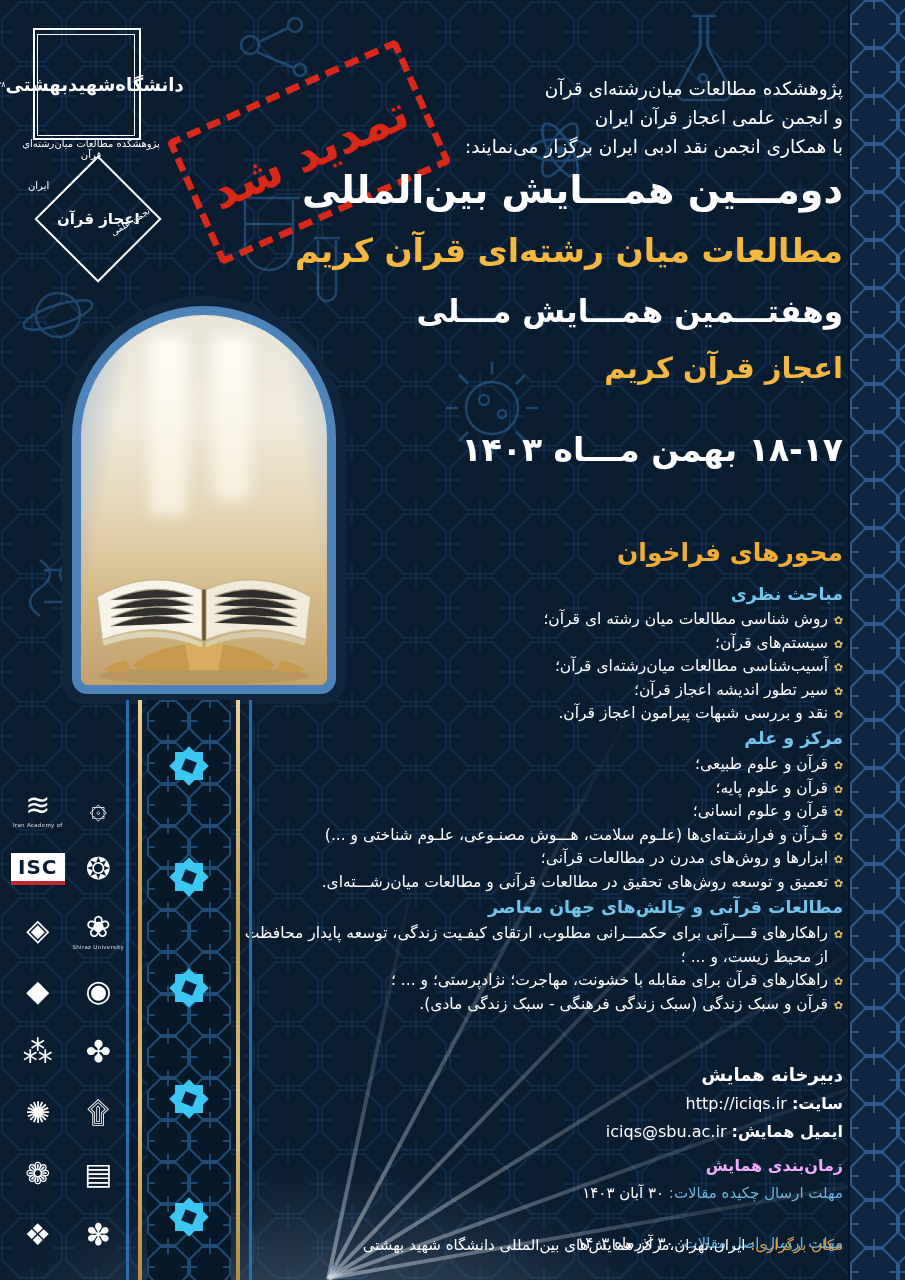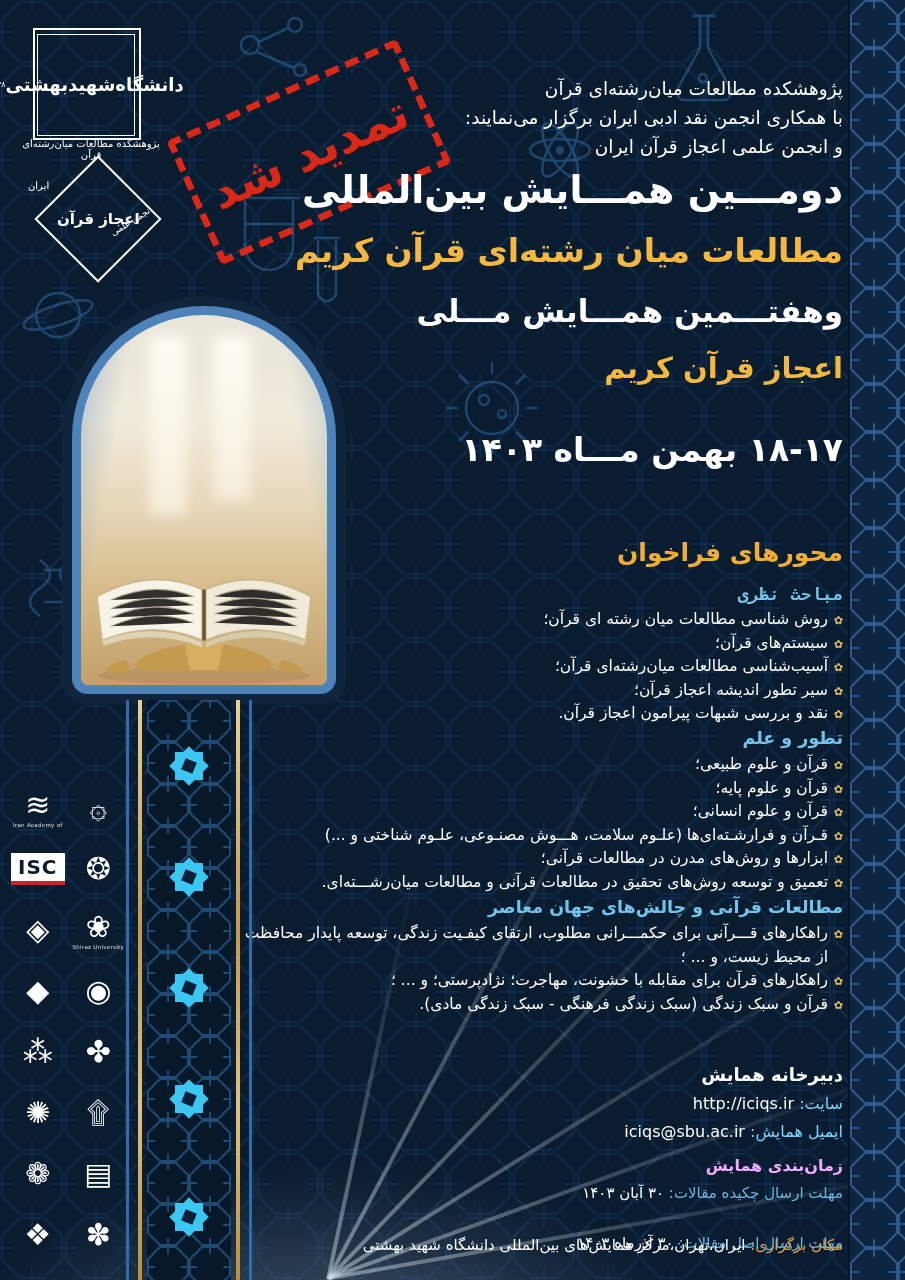--- a/index.html
+++ b/index.html
@@ -47,29 +47,29 @@
   #t3{top:293px;font-size:31px;font-weight:bold;}
   #t4{top:351px;font-size:29px;font-weight:bold;color:#f4b740;}
   #date{top:430px;font-size:33px;font-weight:bold;}
 
   
   #cfp-h{top:538px;right:62px;color:#f0ad35;font-size:25px;font-weight:bold;}
   .sec-t{right:62px;color:#74c3ea;font-size:17.5px;font-weight:bold;}
   .blist{right:62px;width:600px;margin:0;padding:0;list-style:none;color:#fff;font-size:15.5px;line-height:23.5px;text-align:right;}
   .blist li{position:relative;padding-right:15px;}
   .blt{position:absolute;right:0;top:1px;color:#e7c066;font-size:11px;}
-  #s1t{top:584px;font-family:Liberation Mono, monospace;} #s1l{top:608px;}
+  #s1t{top:584px;} #s1l{top:608px;}
   #s2t{top:728px;} #s2l{top:753px;}
   #s3t{top:897px;} #s3l{top:922px;}
   #note{top:1034px;right:62px;color:#e8a93c;font-size:16px;font-weight:bold;}
 
   
   #secr-h{top:1064px;right:62px;color:#fff;font-size:18px;font-weight:bold;}
   .cline{right:62px;font-size:16px;color:#fff;}
-  .cline .lab{color:#7dd3fc;font-weight:normal;}
+  .cline .lab{color:#ffffff;font-weight:bold;}
   #site{top:1094px;} #mail{top:1122px;}
   #sch-h{top:1156px;right:62px;color:#f0abfc;font-size:16px;font-weight:bold;}
   .sline{right:62px;font-size:15px;color:#fff;}
   .sline .lab{color:#6db6de;}
   #d1{top:1184px;} #d2{top:1210px;margin-top:24px;} #loc{top:1236px;}
   #loc .lab{color:#dca14b;}
 
   
   #arch{left:62px;top:296px;width:284px;height:408px;background:#10253c;
     border-radius:150px 150px 24px 24px;padding:10px;box-sizing:border-box;}
@@ -199,42 +199,42 @@
   </div>
   <div id="dm-iran" class="abs">ایران</div>
   <div id="dm-soc" class="abs">انجمن علمی</div>
 
   <div id="stamp">
     <span>تمدید شد</span>
   </div>
 
   <div id="intro" class="abs hline">
     <div>پژوهشکده مطالعات میان‌رشته‌ای قرآن</div>
+    <div>و انجمن علمی اعجاز قرآن ایران</div>
     <div>با همکاری انجمن نقد ادبی ایران برگزار می‌نمایند:</div>
-    <div>و انجمن علمی اعجاز قرآن ایران</div>
   </div>
 
   <div id="t1" class="abs hline">دومـــین همـــایش بین‌المللی</div>
   <div id="t2" class="abs hline">مطالعات میان رشته‌ای قرآن کریم</div>
   <div id="t4" class="abs hline">اعجاز قرآن کریم</div>
   <div id="t3" class="abs hline">وهفتـــمین همـــایش مـــلی</div>
   <div id="date" class="abs hline">۱۸-۱۷ بهمن مـــاه ۱۴۰۳</div>
 
   <div id="cfp-h" class="abs">محورهای فراخوان</div>
 
   <div id="s1t" class="abs sec-t">مباحث نظری</div>
   <ul id="s1l" class="abs blist">
     <li><span class="blt">✿</span><span>روش شناسی مطالعات میان رشته ای قرآن؛</span></li>
     <li><span class="blt">✿</span><span>سیستم‌های قرآن؛</span></li>
     <li><span class="blt">✿</span><span>آسیب‌شناسی مطالعات میان‌رشته‌ای قرآن؛</span></li>
     <li><span class="blt">✿</span><span>سیر تطور اندیشه اعجاز قرآن؛</span></li>
     <li><span class="blt">✿</span><span>نقد و بررسی شبهات پیرامون اعجاز قرآن.</span></li>
   </ul>
 
-  <div id="s2t" class="abs sec-t">تطور و علم</div>
+  <div id="s2t" class="abs sec-t">مرکز و علم</div>
   <ul id="s2l" class="abs blist">
     <li><span class="blt">✿</span><span>قرآن و علوم طبیعی؛</span></li>
     <li><span class="blt">✿</span><span>قرآن و علوم پایه؛</span></li>
     <li><span class="blt">✿</span><span>قرآن و علوم انسانی؛</span></li>
     <li><span class="blt">✿</span><span>قـرآن و فرارشـته‌ای‌ها (علـوم سلامت، هـــوش مصنـوعی، علـوم شناختی و ...)</span></li>
     <li><span class="blt">✿</span><span>ابزارها و روش‌های مدرن در مطالعات قرآنی؛</span></li>
     <li><span class="blt">✿</span><span>تعمیق و توسعه روش‌های تحقیق در مطالعات قرآنی و مطالعات میان‌رشـــته‌ای.</span></li>
   </ul>
 
   <div id="s3t" class="abs sec-t">مطالعات قرآنی و چالش‌های جهان معاصر</div>

